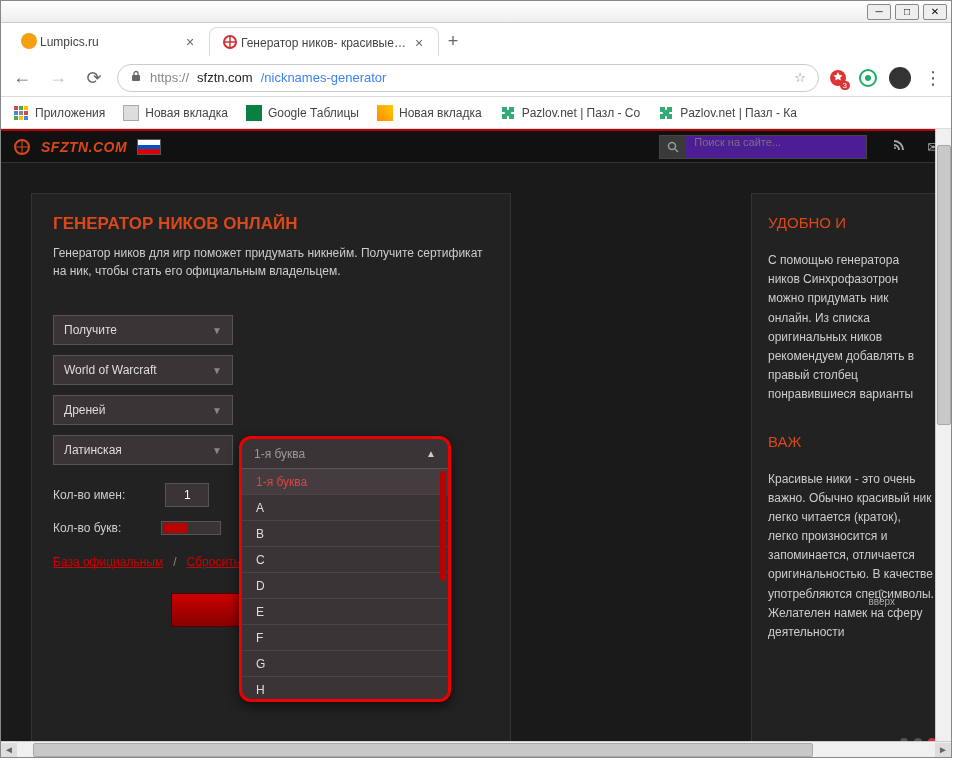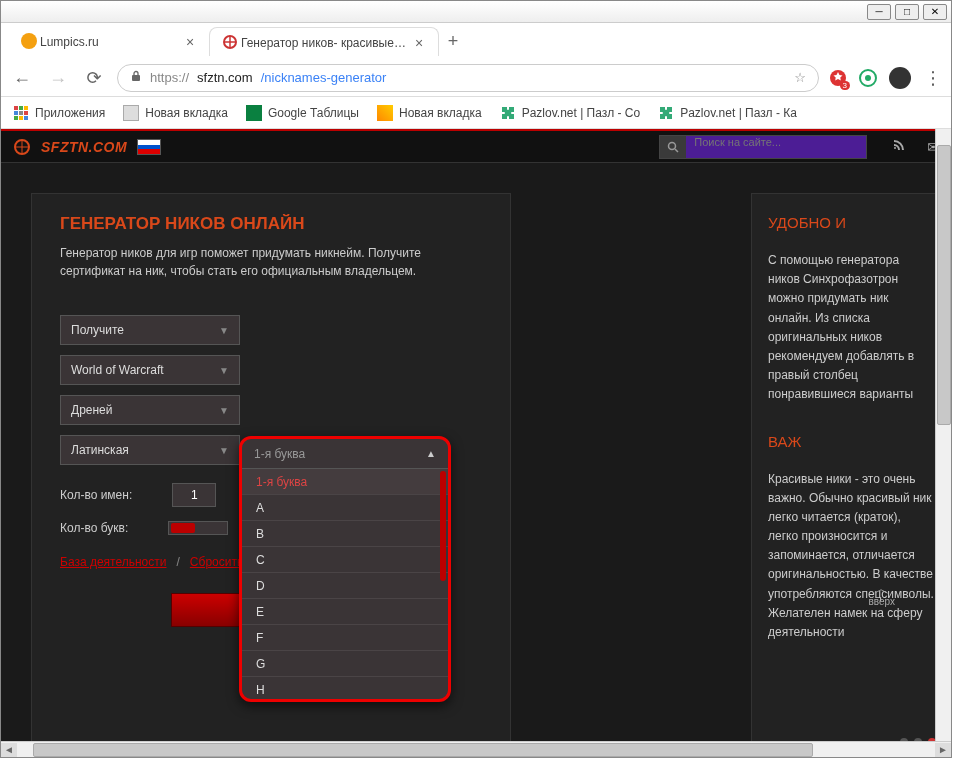--- a/index.html
+++ b/index.html
@@ -32,21 +32,21 @@
 .site-header{height:34px;background:#111;border-top:2px solid #b00;display:flex;align-items:center;padding:0 12px;gap:10px;border-bottom:1px solid #333}
 .logo-icon{width:18px;height:18px}
 .logo-text{color:#d9481a;font-weight:bold;font-size:14px;font-style:italic;letter-spacing:.5px}
 .flag{width:24px;height:16px;background:linear-gradient(#fff 33%,#0052cc 33% 66%,#d00 66%);border:1px solid #555}
 .hdr-spacer{flex:1}
 .search-wrap{display:flex;align-items:flex-start;background:#4c1d95;border:1px solid #444;height:24px}
 .search-btn{width:26px;height:22px;background:#3a3a3a;display:flex;align-items:center;justify-content:center;color:#999;font-size:12px}
 .search-input{background:transparent;border:none;color:#888;font-size:11px;padding:0 8px;width:180px;outline:none}
 .hdr-icon{color:#aaa;font-size:14px;cursor:pointer}
 .page-body{display:flex;padding:30px 0 0 30px;gap:10px;height:calc(100% - 34px);position:relative}
-.left-col{width:480px;background:#222;border:1px solid #333;padding:20px 28px}
+.left-col{width:480px;background:#222;border:1px solid #333;padding:20px 21px}
 .h1{color:#d9481a;font-size:17px;font-weight:bold;margin-bottom:10px}
 .desc{color:#ccc;font-size:12px;line-height:1.5;margin-bottom:35px}
 .form-row{margin-bottom:10px}
 .select{width:180px;height:30px;background:#3a3436;border:1px solid #555;color:#ddd;font-size:12px;padding:0 10px;display:flex;align-items:center;justify-content:space-between;cursor:pointer}
 .select .arrow{color:#888;font-size:10px}
 .inline-row{display:flex;align-items:center;gap:40px;margin-top:18px}
 .lbl{color:#ccc;font-size:12px}
 .num-input{width:44px;height:24px;background:#3a3436;border:1px solid #555;color:#fff;text-align:center;font-size:12px}
 .slider-wrap{width:60px;height:14px;background:#3a3436;border:1px solid #555;display:flex;align-items:center;padding:0 2px}
 .slider-thumb{width:24px;height:10px;background:#b00;border-radius:2px}
@@ -235,21 +235,21 @@
           <span class="lbl">Кол-во имен:</span>
           <input class="num-input" value="1" style="">
         </div>
         <div class="inline-row" style="margin-top:14px">
           <span class="lbl">Кол-во букв:</span>
           <div class="slider-wrap">
               <div class="slider-thumb"></div>
             </div>
         </div>
         <div class="links-row">
-          <a>База деятельности</a>
+          <a>База официальным</a>
           <span style="color:#888">&nbsp;&nbsp;/&nbsp;&nbsp;</span>
           <a>Сбросить настройки</a>
         </div>
         <div class="create-btn">Создать</div>
       </div>
 
 
       <div class="right-col">
         <div class="h2">УДОБНО И</div>
         <div class="rtext">С помощью генератора ников Синхрофазотрон можно придумать ник онлайн. Из списка оригинальных ников рекомендуем добавлять в правый столбец понравившиеся варианты</div>

